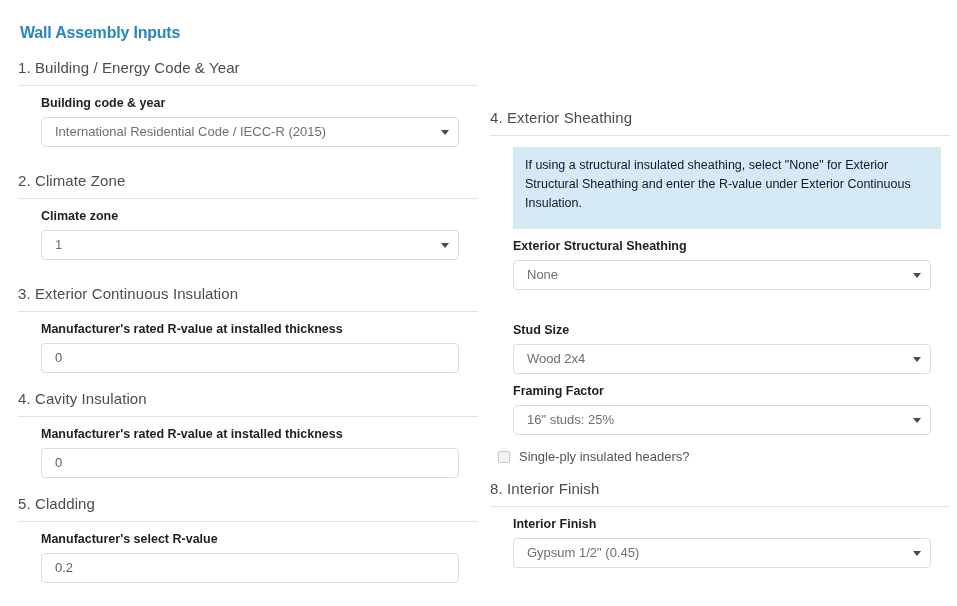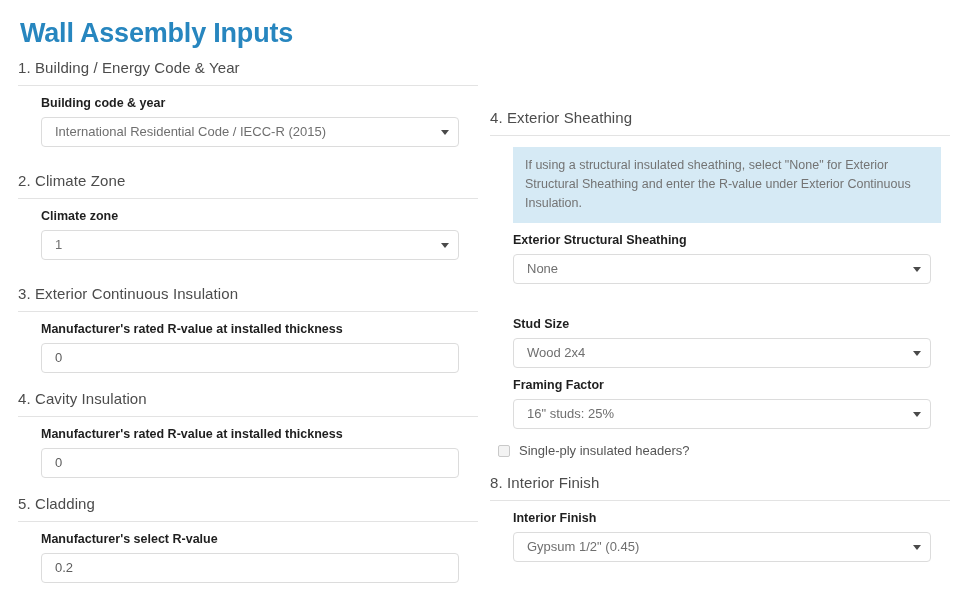--- a/index.html
+++ b/index.html
@@ -18,21 +18,21 @@
     width: 957px;
     height: 606px;
     background: #ffffff;
   }
 
   
   .page-title {
     position: absolute;
     left: 20px;
     top: 18px;
-    font-size: 27px;
+    font-size: 16px;
     font-weight: bold;
     color: #2786bf;
     letter-spacing: -0.2px;
     line-height: 30px;
     white-space: nowrap;
   }
 
   
   .col {
     position: absolute;
@@ -101,24 +101,24 @@
     pointer-events: none;
   }
 
   .select-wrap { position: relative; width: 418px; }
 
   
   .info-box {
     margin: 11px 0 0 23px;
     width: 428px;
     background: #d6eaf5;
-    color: #737373;
+    color: #0f172a;
     font-size: 12.5px;
     line-height: 19px;
-    padding: 9px 12px 10px 12px;
+    padding: 9px 12px 16px 12px;
   }
 
   
   .checkbox-row {
     display: flex;
     align-items: center;
     padding-left: 8px;
     margin-top: 14px;
   }
   .checkbox-box {

